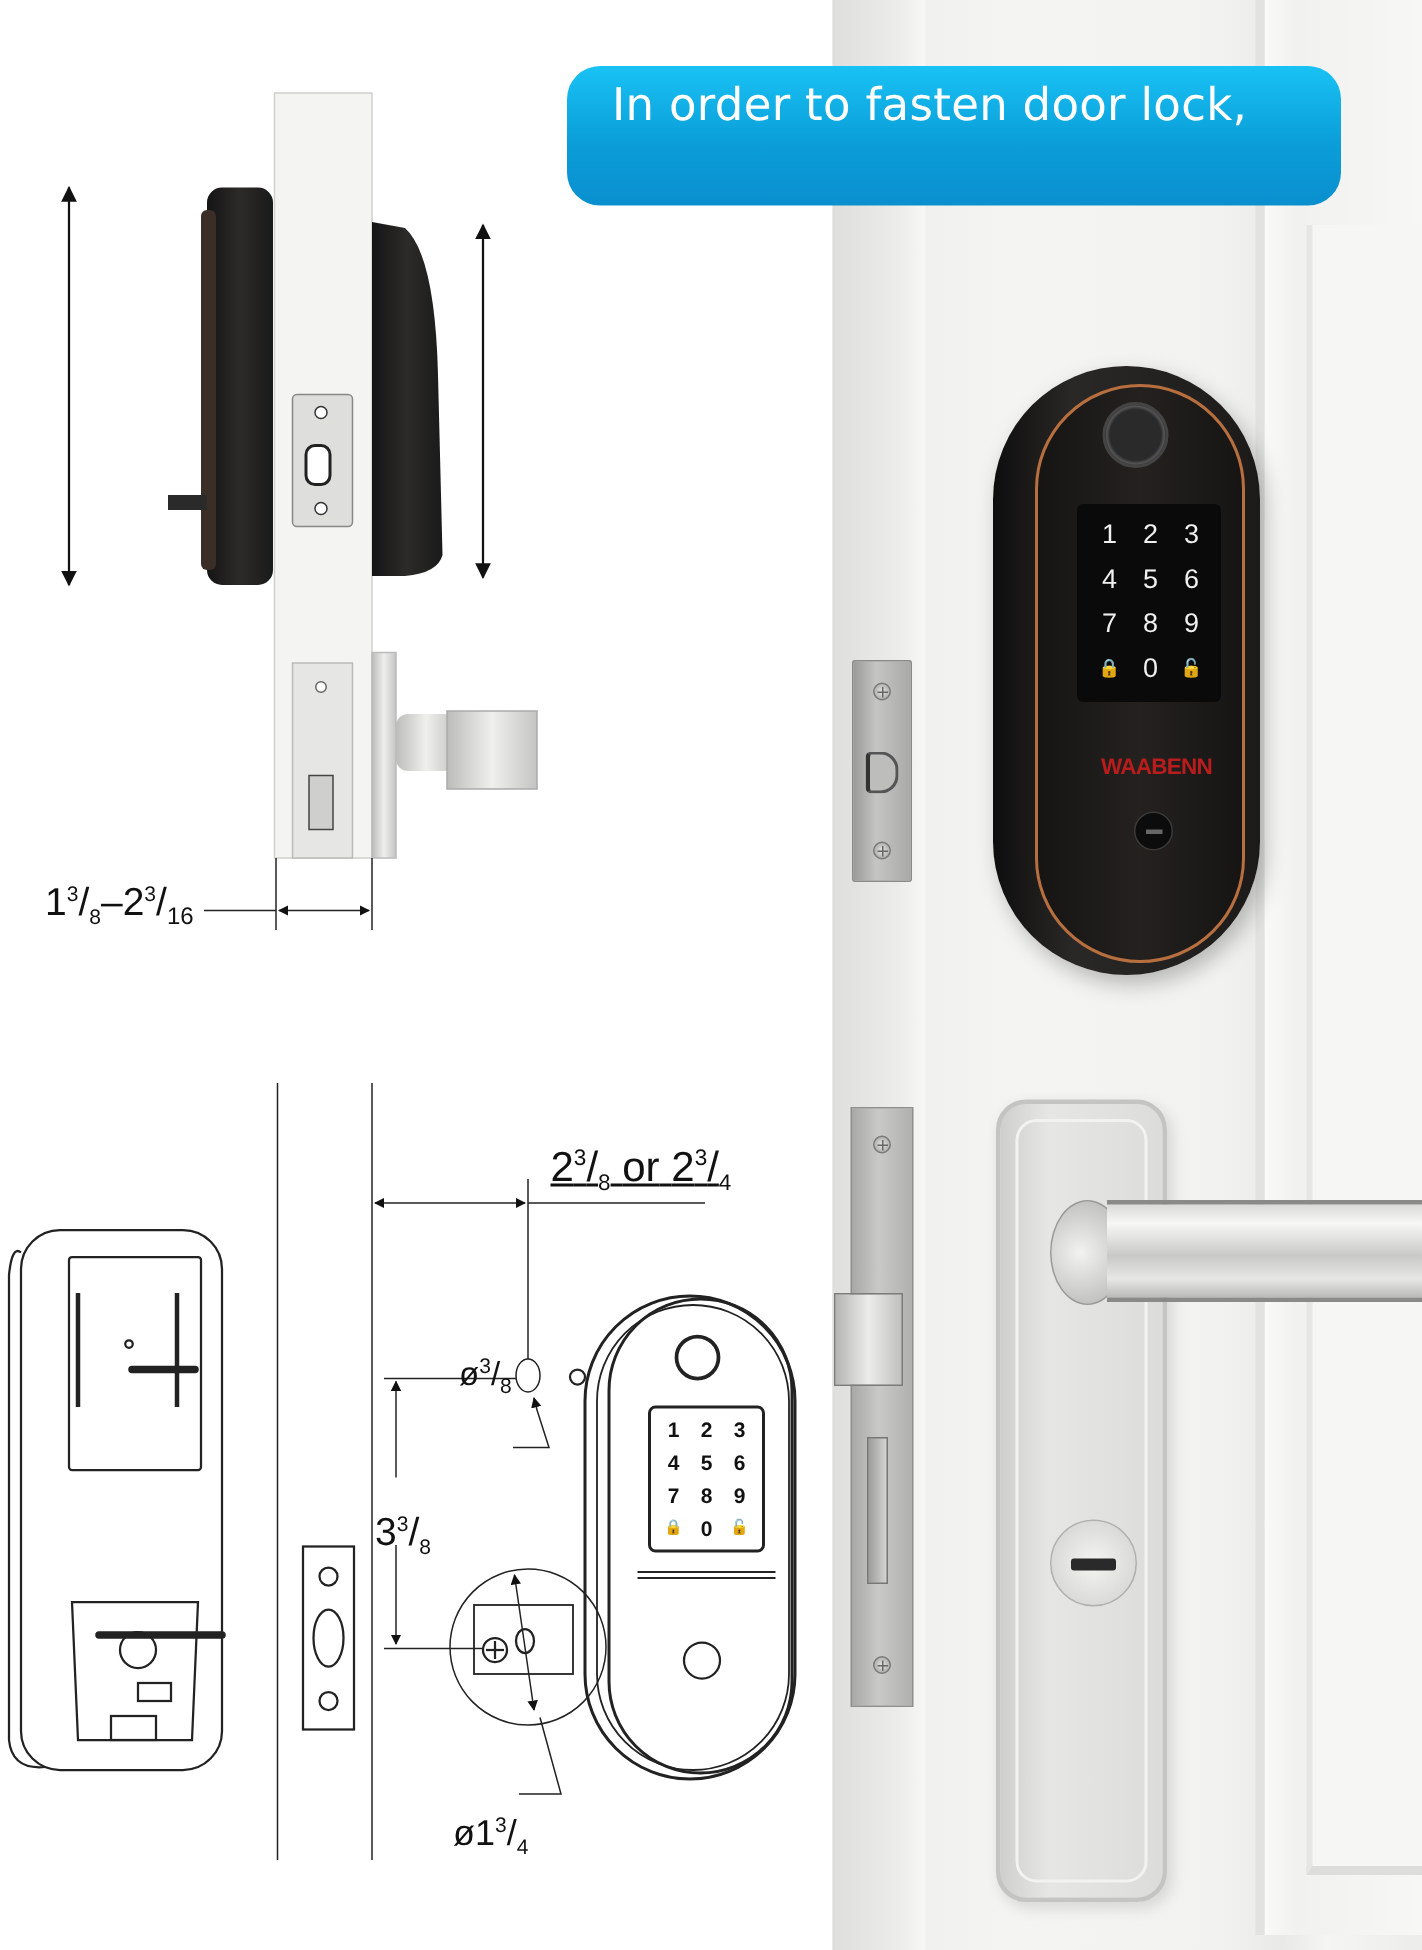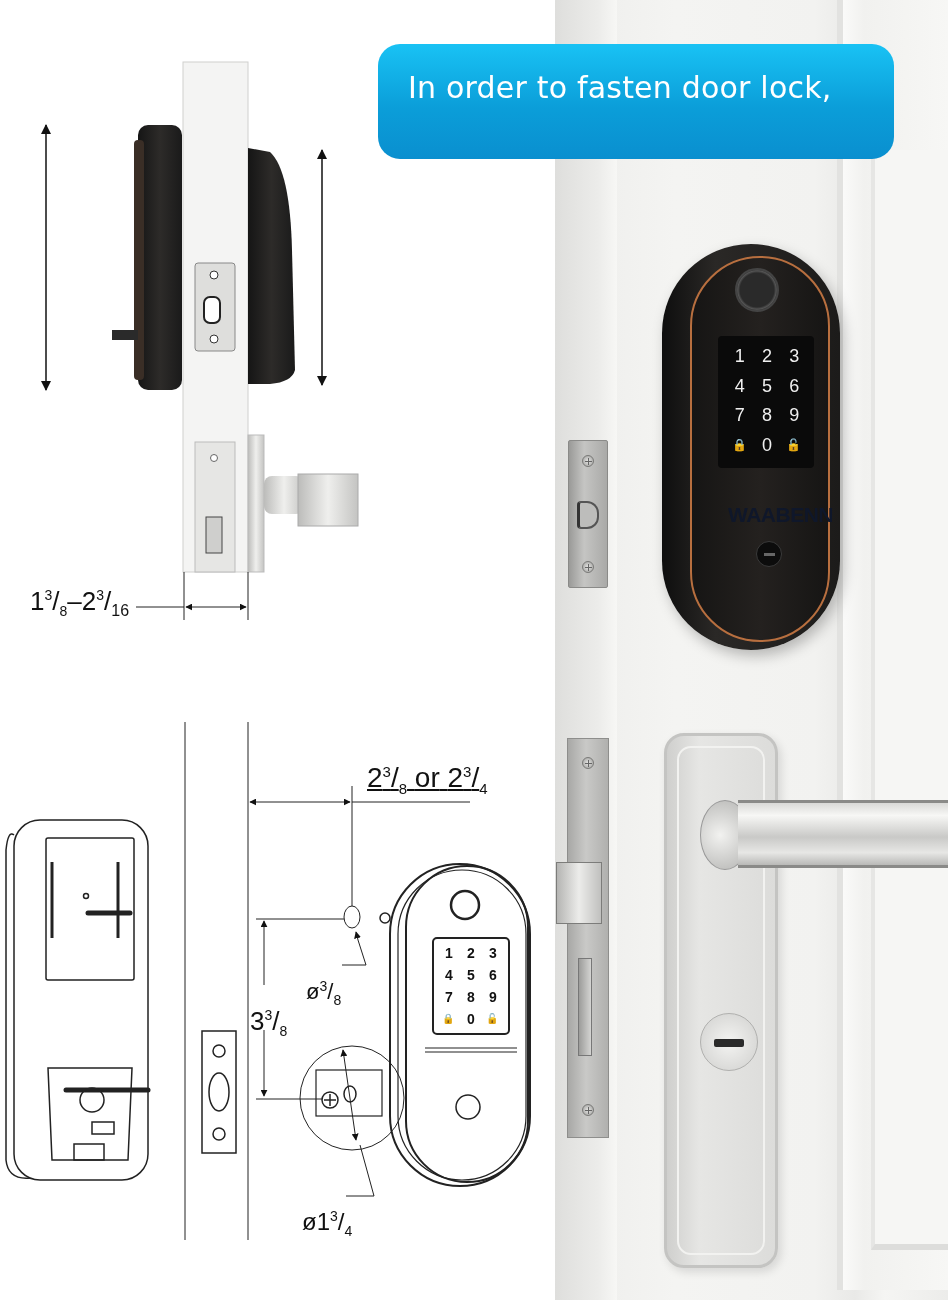--- a/index.html
+++ b/index.html
@@ -38,53 +38,53 @@
                background: linear-gradient(90deg,#0e0e0e,#2a2826 30%,#1c1b1a); box-shadow: 4px 6px 14px rgba(0,0,0,.25); }
   .lock-face { position: absolute; left: 690px; top: 256px; width: 140px; height: 386px; border-radius: 70px;
                background: linear-gradient(90deg,#161514,#24211f 50%,#161514); border: 2px solid #b86f3f; }
   .fp-sensor { position: absolute; left: 735px; top: 268px; width: 44px; height: 44px; border-radius: 50%;
                background: radial-gradient(circle,#2a2a2a 60%,#555 68%,#1a1a1a 75%); border: 2px solid #444; }
   .keypad { position: absolute; left: 718px; top: 336px; width: 96px; height: 132px; background: #0a0a0a;
             border-radius: 4px; display: grid; grid-template-columns: repeat(3,1fr); grid-template-rows: repeat(4,1fr);
             padding: 6px 6px 8px 8px; }
   .key { color: #f0f0f0; font-family: "Liberation Sans", sans-serif; font-size: 18px; text-align: center; line-height: 28px; }
   .key.lk { font-size: 12px; }
-  .brand { position: absolute; left: 728px; top: 503px; width: 80px; text-align: right; color: #0f172a;
-           font-family: "Liberation Sans", sans-serif; font-weight: 700; font-size: 21px; letter-spacing: -0.5px; }
+  .brand { position: absolute; left: 728px; top: 503px; width: 80px; text-align: right; color: #b91c1c;
+           font-family: "Liberation Sans", sans-serif; font-weight: 700; font-size: 15px; letter-spacing: -0.5px; }
   .keyhole { position: absolute; left: 756px; top: 541px; width: 26px; height: 26px; border-radius: 50%;
              background: #0c0c0c; border: 1px solid #3a3a3a; }
   .keyhole::after { content:""; position:absolute; left:7px; top:11px; width:11px; height:3px; background:#666; }
 
   
   .rose-plate { position: absolute; left: 664px; top: 733px; width: 114px; height: 535px; border-radius: 20px;
                 background: linear-gradient(90deg,#cfcfcd,#e6e6e4 30%,#dcdcda); border: 3px solid #c4c4c2;
                 box-shadow: 3px 4px 10px rgba(0,0,0,.12); }
   .rose-inner { position: absolute; left: 10px; top: 10px; right: 10px; bottom: 10px; border: 2px solid #f2f2f0; border-radius: 14px; }
   .lever-rose { position: absolute; left: 700px; top: 800px; width: 50px; height: 70px; border-radius: 50%;
                 background: radial-gradient(circle at 40% 50%,#f2f2f0,#b4b4b2); border: 1px solid #999; }
   .lever { position: absolute; left: 738px; top: 800px; width: 210px; height: 68px;
            background: linear-gradient(180deg,#d9d9d7,#f7f7f5 20%,#c9c9c7 55%,#e7e7e5 80%,#b9b9b7);
            border-top: 3px solid #8a8a88; border-bottom: 3px solid #8a8a88; }
   .cyl { position: absolute; left: 700px; top: 1013px; width: 58px; height: 58px; border-radius: 50%;
          background: radial-gradient(circle,#f4f4f2,#cfcfcd); border: 1px solid #b0b0ae; }
   .cyl::after { content:""; position:absolute; left:13px; top:25px; width:30px; height:8px; background:#2a2a2a; border-radius:2px; }
 
   
-  .callout { position: absolute; left: 378px; top: 44px; width: 516px; height: 115px; border-radius: 22px;
+  .callout { position: absolute; left: 378px; top: 44px; width: 516px; height: 93px; border-radius: 22px;
              background: linear-gradient(180deg,#19c2f4 0%,#0b9ed9 55%,#0a8fcf 100%);
              color: #ffffff; font-family: "DejaVu Sans", sans-serif; font-size: 30px; line-height: 38px;
-             padding: 25px 0 0 30px; letter-spacing: 0.2px; }
+             padding: 8px 0 0 30px; letter-spacing: 0.2px; }
   .callout span { display: block; }
 
   
   .svg-abs { position: absolute; left: 0; top: 0; }
   .dim { position: absolute; font-family: "Liberation Sans", sans-serif; color: #111; }
   .dim-a { left: 30px; top: 586px; font-size: 26px; }
   .dim-b { left: 367px; top: 762px; font-size: 28px; text-decoration: underline; }
-  .dim-c { left: 306px; top: 978px; font-size: 22px; }
+  .dim-c { left: 306px; top: 902px; font-size: 22px; }
   .dim-d { left: 250px; top: 1006px; font-size: 26px; }
   .dim-e { left: 302px; top: 1208px; font-size: 24px; }
 
   .mini-keypad { position: absolute; left: 432px; top: 937px; width: 78px; height: 98px; border: 2px solid #222; border-radius: 5px;
                  display: grid; grid-template-columns: repeat(3,1fr); grid-template-rows: repeat(4,1fr); padding: 3px 4px; background:#fff; }
   .mk { font-family: "Liberation Sans", sans-serif; font-weight: 700; font-size: 14px; text-align: center; color: #111; line-height: 22px; }
   .mk.lk { font-size: 10px; }
 </style>
 </head>
 <body>

